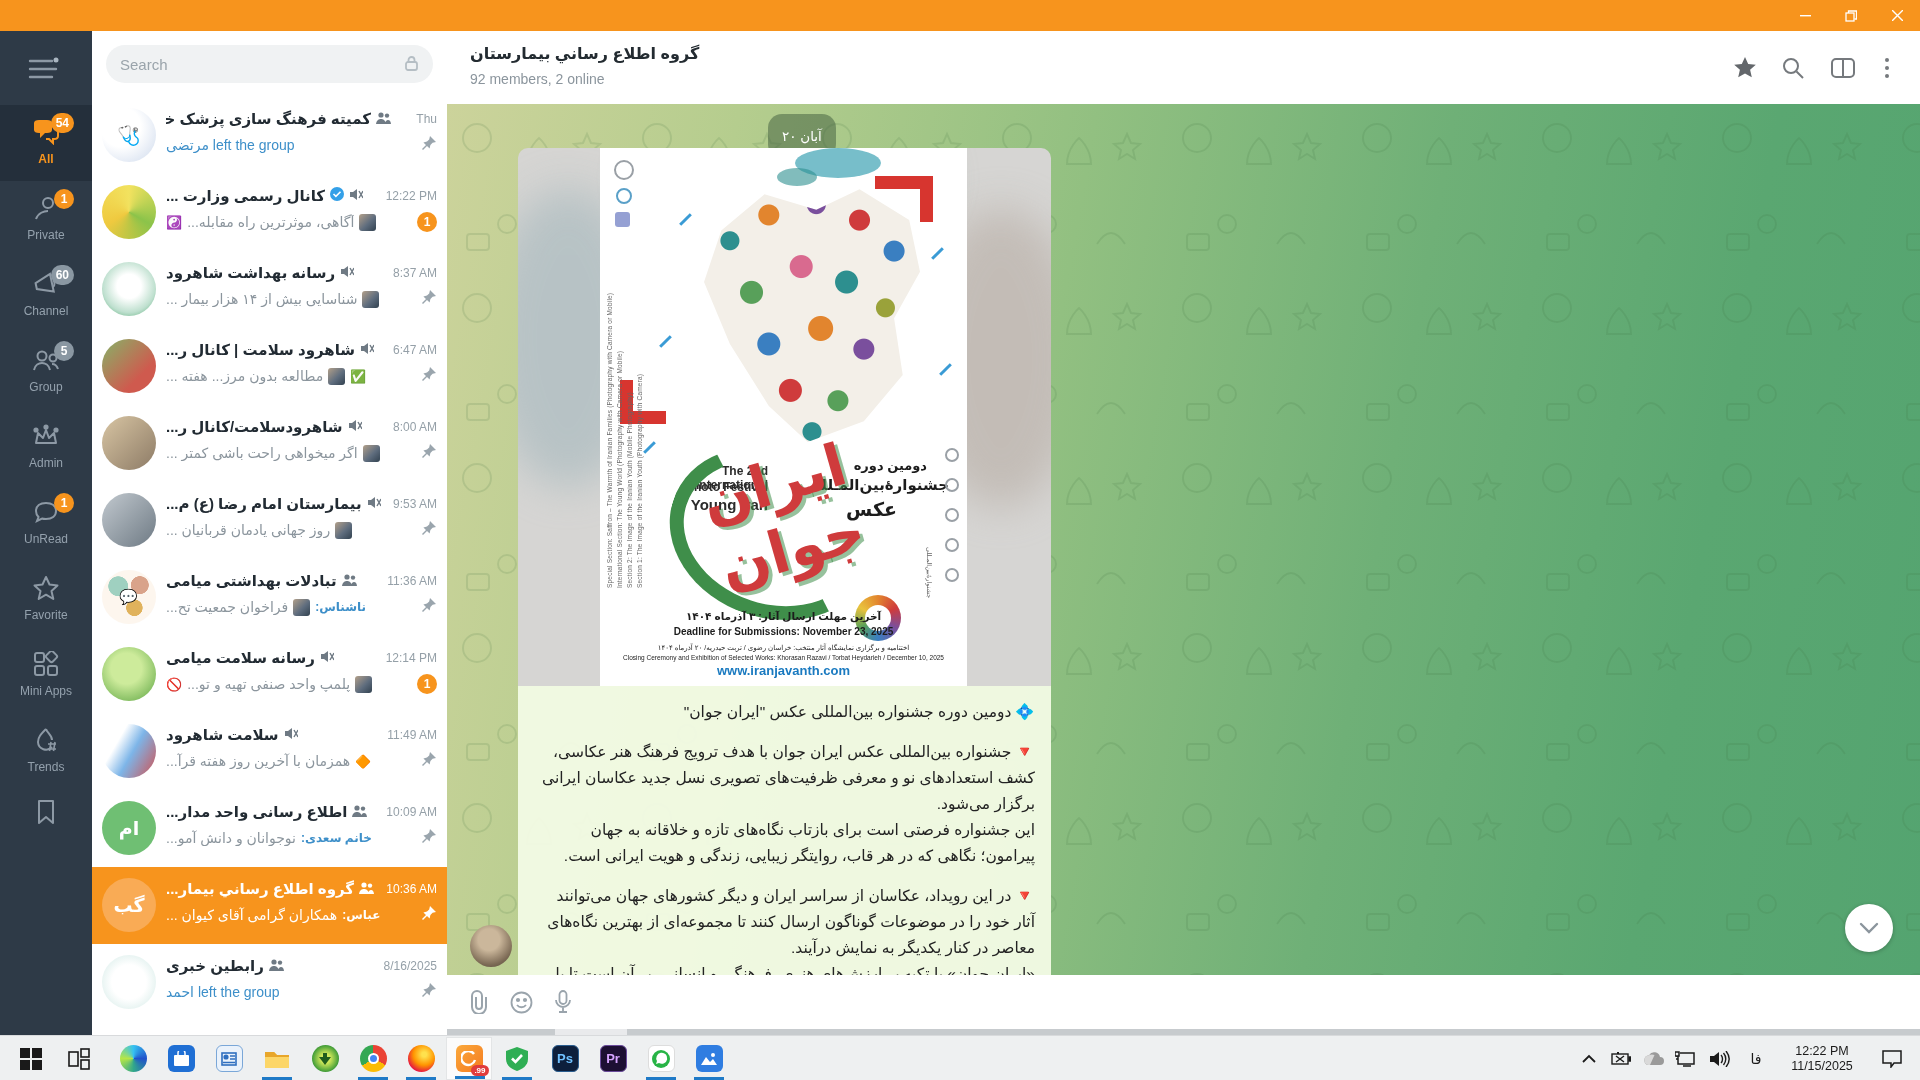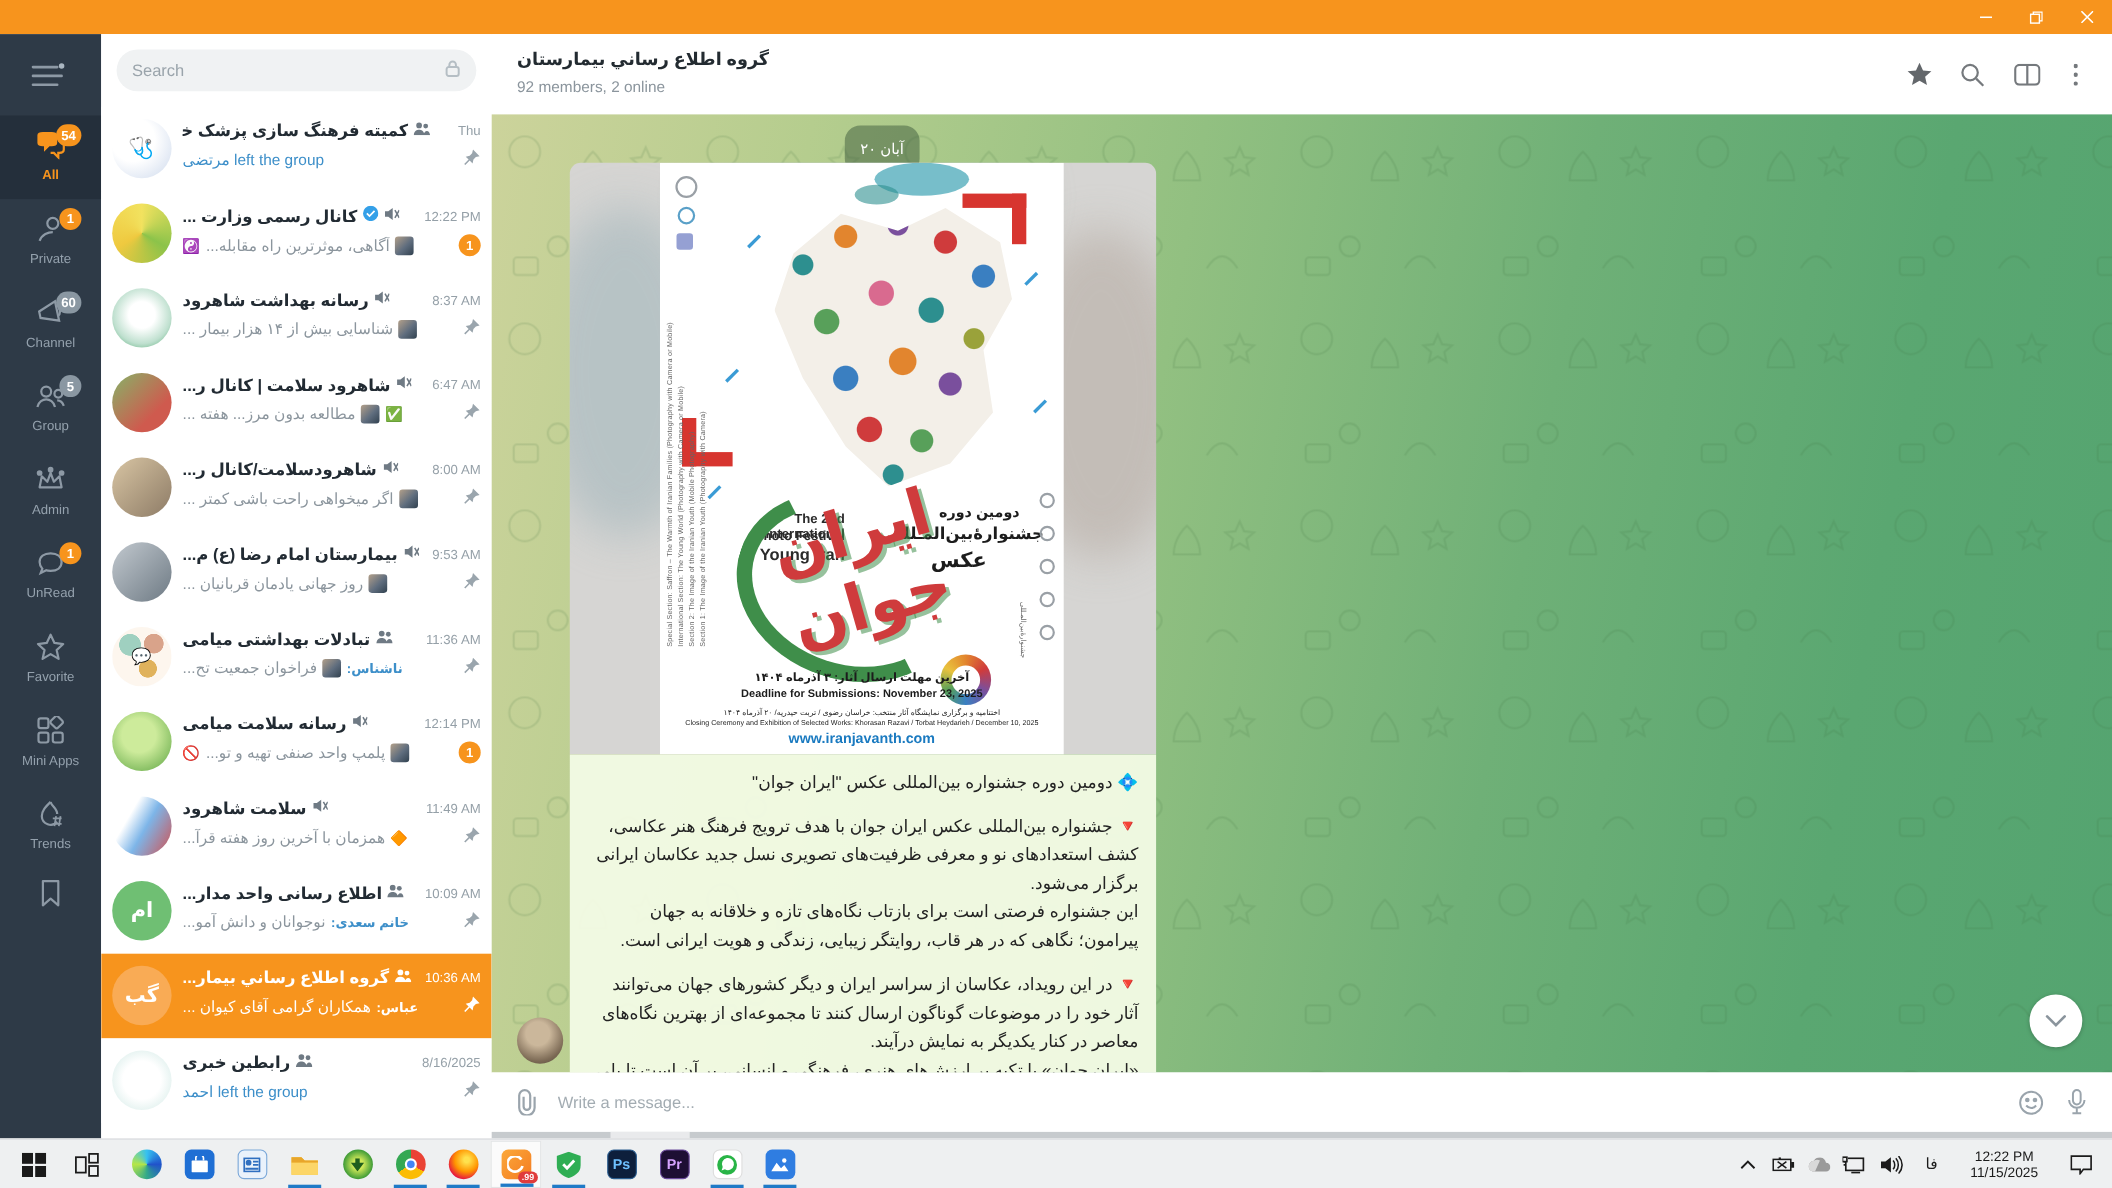--- a/index.html
+++ b/index.html
@@ -720,21 +720,20 @@
       </svg>
   </div>
 </div>
 
 <div id="composer">
   <span class="cicon">
     <svg width="22" height="24" fill="none" stroke="#9aa4ac" stroke-width="2">
         <path d="M18 7v10a7 7 0 0 1-14 0V6a5 5 0 0 1 10 0v10a3 3 0 0 1-6 0V7"></path>
       </svg>
   </span>
-  <input type="text" placeholder="Write a message..." style="">
   <span class="cicon">
     <svg width="23" height="23" fill="none" stroke="#9aa4ac" stroke-width="1.8">
         <circle cx="11.5" cy="11.5" r="10"></circle>
         <circle cx="8" cy="9" r="1.2" fill="#9aa4ac"></circle>
         <circle cx="15" cy="9" r="1.2" fill="#9aa4ac"></circle>
         <path d="M7 14c2.5 3 6.5 3 9 0"></path>
       </svg>
   </span>
   <span class="cicon">
     <svg width="18" height="24" fill="none" stroke="#9aa4ac" stroke-width="1.8">

